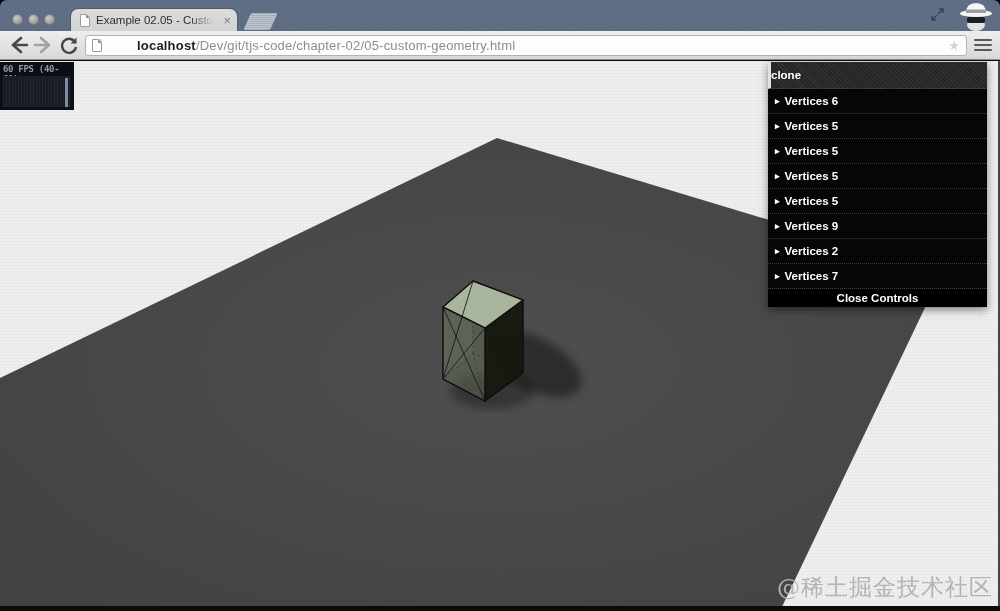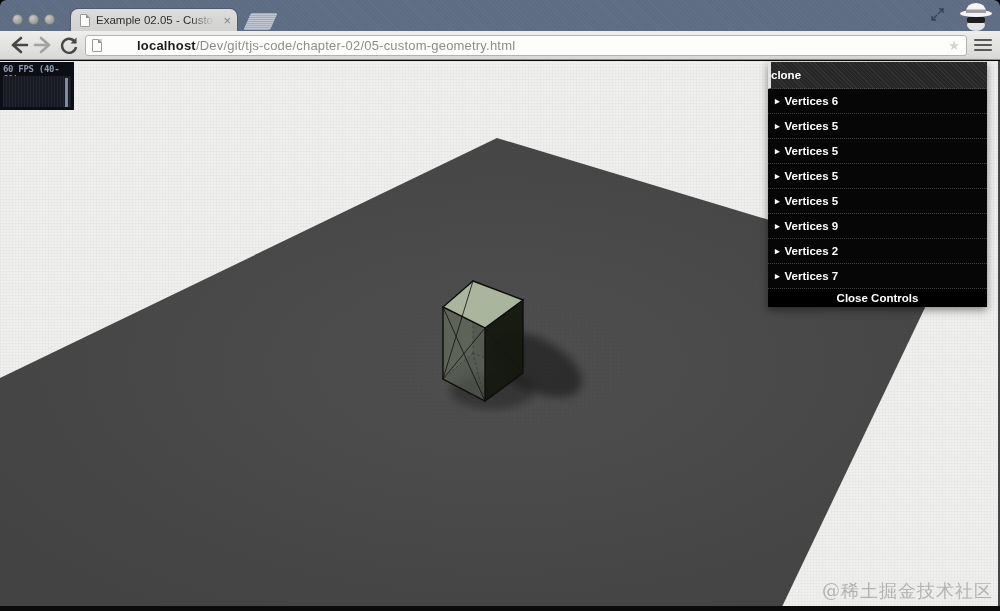--- a/index.html
+++ b/index.html
@@ -65,21 +65,21 @@
   .gui { position:absolute; left:768px; top:1px; width:219px; font-size:11.5px; font-weight:bold; color:#fff;
          box-shadow:0 3px 8px rgba(0,0,0,.45); }
   .gui-clone { height:27px; background:#262626; border-left:3px solid #e2e2e2;
                background-image:repeating-linear-gradient(45deg, rgba(255,255,255,.06) 0 1px, transparent 1px 3px);
                border-bottom:1px dotted #4a4a4a; display:flex; align-items:center; padding-left:0; cursor:pointer; }
   .gui-folder { height:25px; background:#060606; border-bottom:1px dotted #3f3f3f;
                 display:flex; align-items:center; padding-left:7px; cursor:pointer; }
   .gui-folder .arrow { font-size:9px; margin-right:5px; color:#fff; }
   .gui-close { height:18px; background:#000; display:flex; align-items:center; justify-content:center; cursor:pointer;text-align:right; }
 
-  .watermark { position:absolute; right:7px; bottom:8px; font-size:18px; color:#b3b3b3;
+  .watermark { position:absolute; right:7px; bottom:8px; font-size:23px; color:#b3b3b3;
                font-family:"DejaVu Serif", serif; letter-spacing:1px; }
 </style>
 </head>
 <body>
 
 <div class="stage">
 
   <div class="titlebar">
     <div class="traffic" style="left:12px"></div>
     <div class="traffic" style="left:28px"></div>

